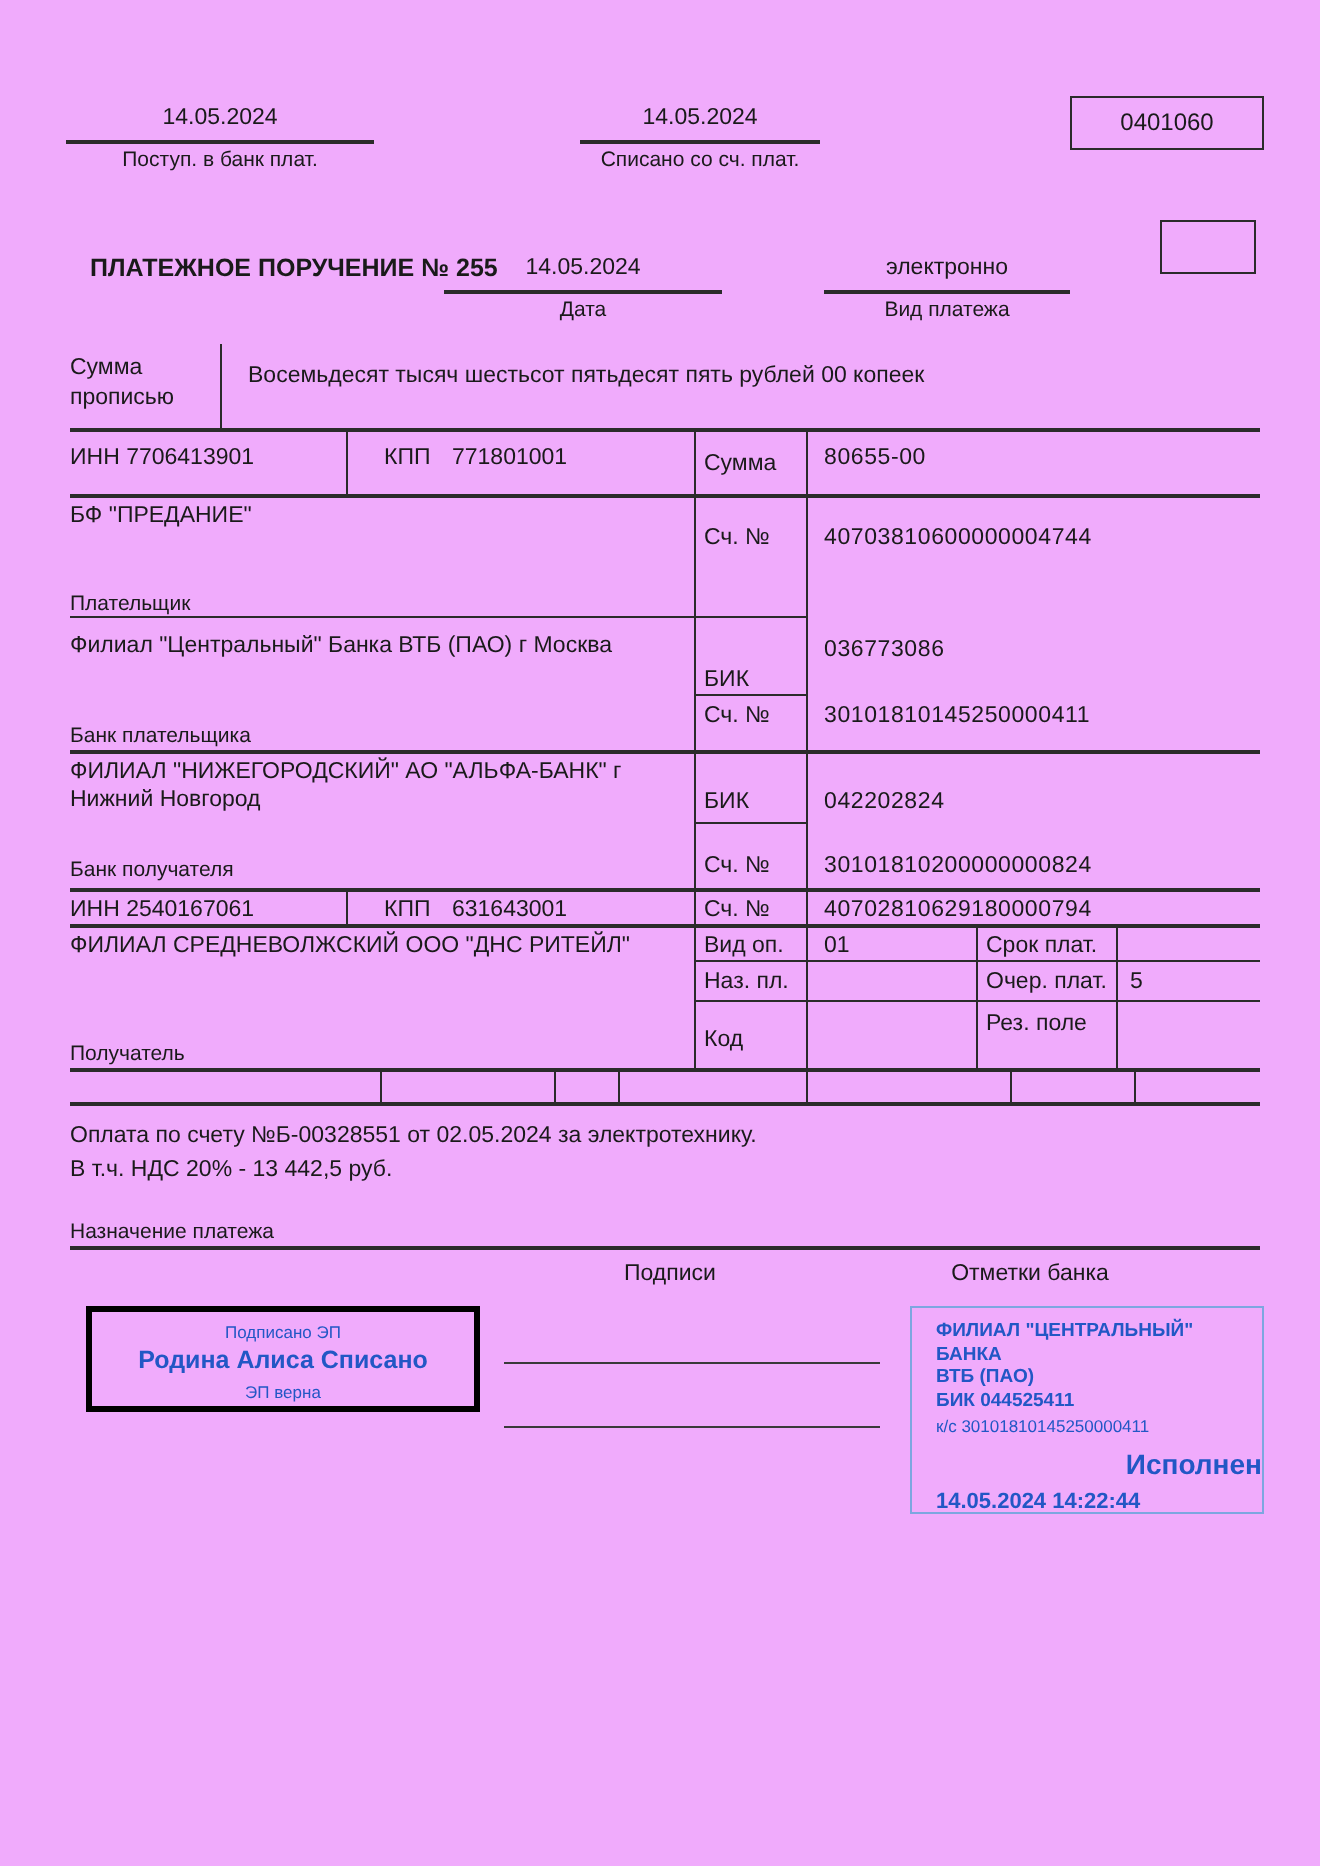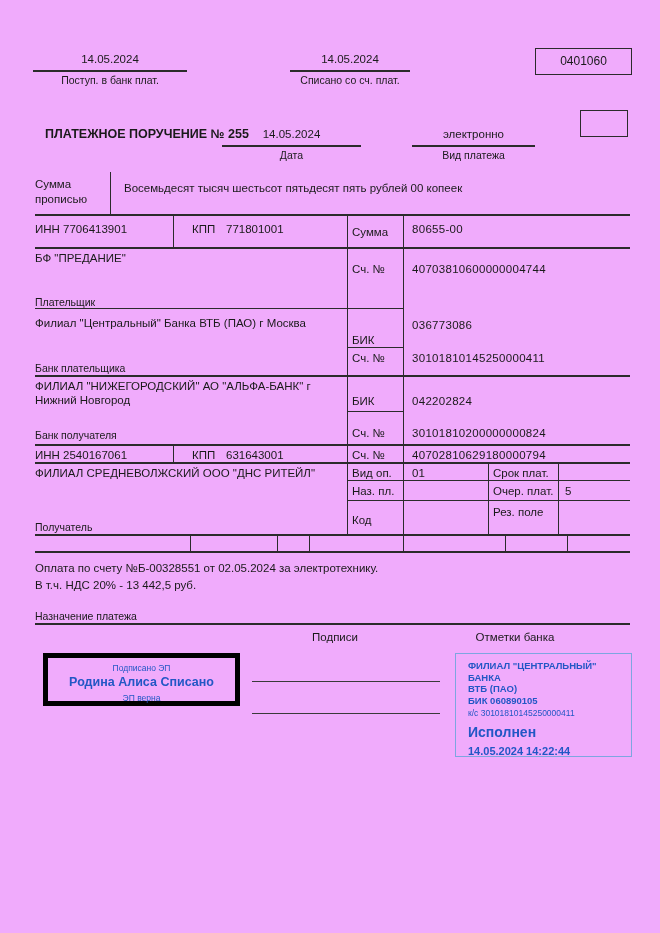--- a/index.html
+++ b/index.html
@@ -129,28 +129,28 @@
   <div class="t" style="left:35px;top:578px;">В т.ч. НДС 20% - 13 442,5 руб.</div>
   <div class="t small" style="left:35px;top:610px;">Назначение платежа</div>
   <div class="hl" style="left:35px;top:623px;width:595px;"></div>
 
   <div class="t c" style="left:285px;top:630px;width:100px;">Подписи</div>
   <div class="t c" style="left:450px;top:630px;width:130px;">Отметки банка</div>
 
   <div class="hl1" style="left:252px;top:681px;width:188px;background:#3a3a3a;"></div>
   <div class="hl1" style="left:252px;top:713px;width:188px;background:#3a3a3a;"></div>
 
-  <div class="stamp" style="left:43px;top:653px;width:197px;height:53px;border:5px solid #000000;">
+  <div class="stamp" style="left:43px;top:653px;width:197px;height:53px;border:3px solid #000000;">
     <div class="c blue" style="font-size:8.5px;margin-top:5px;">Подписано ЭП</div>
     <div class="c blue b" style="font-size:12.5px;margin-top:2px;">Родина Алиса Списано</div>
     <div class="c blue" style="font-size:8.5px;margin-top:2px;text-align:center;">ЭП верна</div>
   </div>
 
   <div class="stamp" style="left:455px;top:653px;width:177px;height:104px;border:1px solid #7da6e0;padding:6px 0 0 12px;">
     <div class="blue" style="font-size:9.5px;font-weight:bold;">ФИЛИАЛ "ЦЕНТРАЛЬНЫЙ" БАНКА</div>
     <div class="blue" style="font-size:9.5px;font-weight:bold;">ВТБ (ПАО)</div>
-    <div class="blue" style="font-size:9.5px;font-weight:bold;">БИК 060890105</div>
+    <div class="blue" style="font-size:9.5px;font-weight:bold;">БИК 044525411</div>
     <div class="blue" style="font-size:8.5px;margin-top:2px;">к/с 30101810145250000411</div>
-    <div class="blue b" style="font-size:14px;margin-top:5px;">Исполнен</div>
+    <div class="blue b" style="font-size:14px;margin-top:5px;text-align:right;">Исполнен</div>
     <div class="blue" style="font-size:11px;margin-top:4px;font-weight:bold;">14.05.2024 14:22:44</div>
   </div>
 
 </div>
 
 </body></html>

